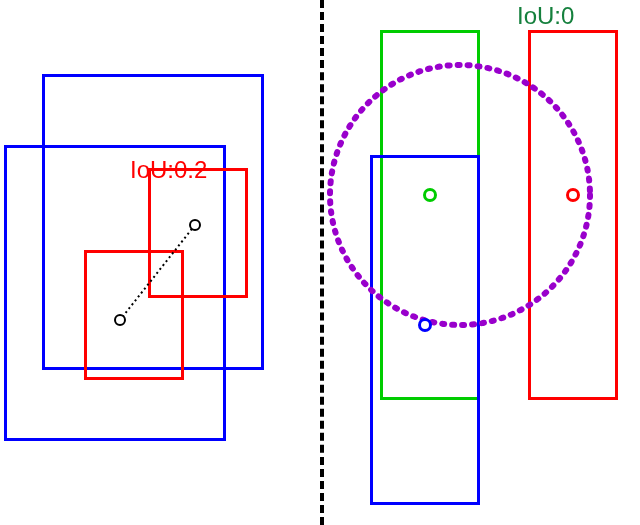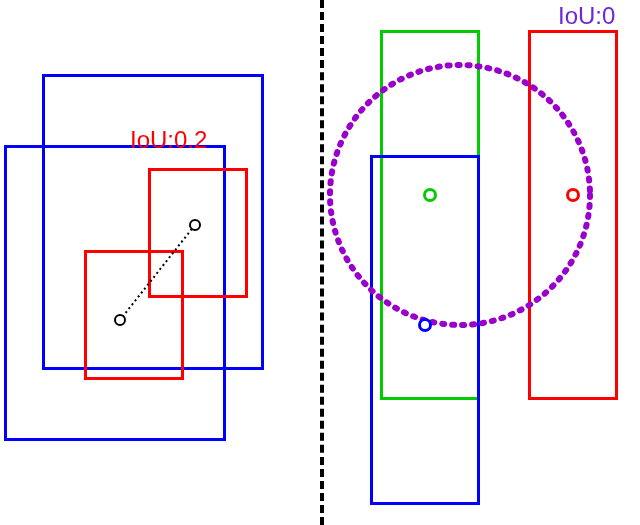--- a/index.html
+++ b/index.html
@@ -49,29 +49,29 @@
 <body>
 
 <div class="stage">
 
   <div class="box" style="left: 42px; top: 74px; width: 222px; height: 296px; border: 3px solid rgb(0, 0, 255);"></div>
   <div class="box" style="left: 4px; top: 145px; width: 222px; height: 296px; border: 3px solid rgb(0, 0, 255);"></div>
 
   <div class="box" style="left: 148px; top: 168px; width: 100px; height: 130px; border: 3px solid rgb(255, 0, 0);"></div>
   <div class="box" style="left: 84px; top: 250px; width: 100px; height: 130px; border: 3px solid rgb(255, 0, 0);"></div>
 
-  <div class="lbl" style="left: 130px; top: 126px; color: rgb(255, 0, 0);">IoU:0.2</div>
+  <div class="lbl" style="left: 130px; top: 156px; color: rgb(255, 0, 0);">IoU:0.2</div>
 
   <div class="divider" style="left: 320px;"></div>
 
   <div class="box" style="left: 380px; top: 30px; width: 100px; height: 370px; border: 3px solid rgb(0, 204, 0);"></div>
   <div class="box" style="left: 528px; top: 30px; width: 90px; height: 370px; border: 3px solid rgb(255, 0, 0);"></div>
   <div class="box" style="left: 370px; top: 155px; width: 110px; height: 350px; border: 3px solid rgb(0, 0, 255);"></div>
 
-  <div class="lbl" style="left: 558px; top: 2px; color: #6d28d9;">IoU:0</div>
+  <div class="lbl" style="left: 517px; top: 2px; color: #15803d;">IoU:0</div>
 
   <svg class="overlay">
     <line stroke-dasharray="2,3" x1="195" y1="225" x2="120" y2="320" stroke="#000000" stroke-width="2"></line>
     <circle fill="none" stroke-dasharray="2,8" stroke-linecap="round" cx="460" cy="195" r="130" stroke="#9900cc" stroke-width="6"></circle>
   </svg>
 
   <div class="marker" style="left: 189px; top: 219px; width: 12px; height: 12px; border: 2px solid rgb(0, 0, 0);"></div>
   <div class="marker" style="left: 114px; top: 314px; width: 12px; height: 12px; border: 2px solid rgb(0, 0, 0);"></div>
 
   <div class="marker" style="left: 423px; top: 188px; width: 14px; height: 14px; border: 3px solid rgb(0, 204, 0);"></div>

